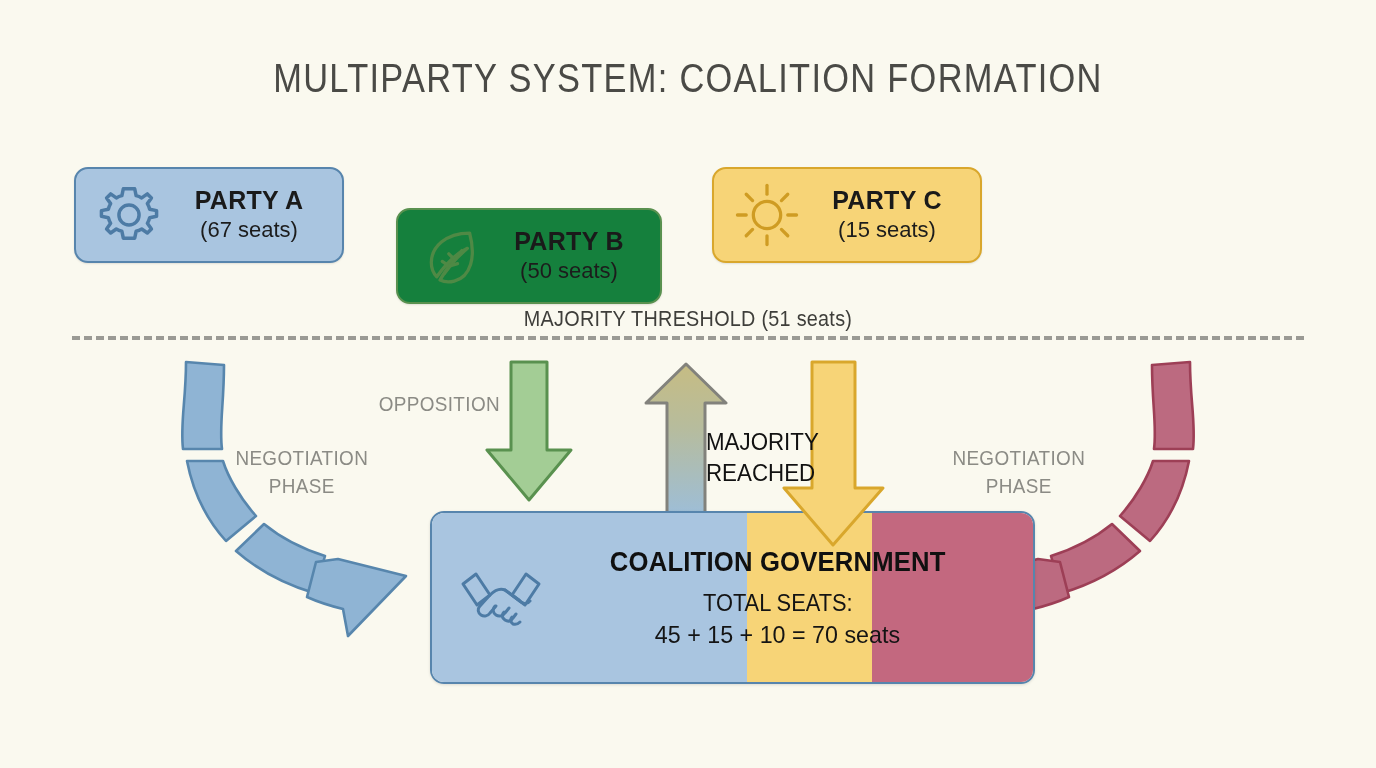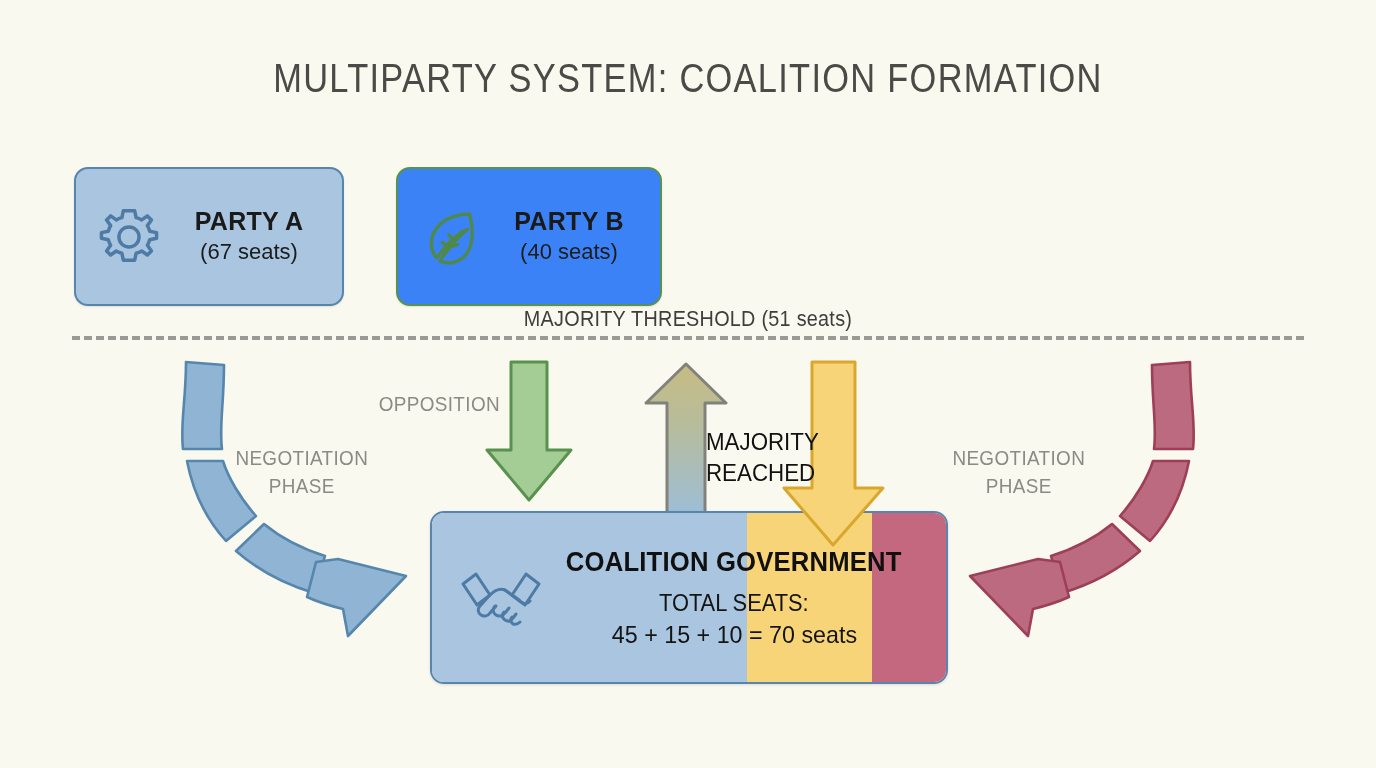--- a/index.html
+++ b/index.html
@@ -29,21 +29,21 @@
     color: #4a4a46;
     font-weight: 400;
     transform: scaleX(0.86);
     transform-origin: center top;
     white-space: nowrap;
   }
   
   .party-box {
     position: absolute;
     top: 167px;
-    height: 139px;
+    height: 96px;
     border-radius: 14px;
     border-style: solid;
     border-width: 2.5px;
     box-sizing: border-box;
     display: flex;
     flex-direction: row;
     align-items: center;
     box-shadow: 0 1px 2px rgba(0,0,0,0.10);
   }
   .party-icon {
@@ -70,21 +70,21 @@
     letter-spacing: 0.3px;
     line-height: 1.1;
   }
   .party-seats {
     font-size: 22px;
     color: #1c1c1c;
     line-height: 1.25;
     margin-top: 2px;
   }
   #party-a { left: 74px;   width: 270px; background: #a9c5e0; border-color: #5785ad; }
-  #party-b { left: 396px;  width: 266px; background: #3b82f6; border-color: #59914f; }
+  #party-b { left: 396px;  width: 266px; background: #15803d; border-color: #59914f; margin-top: 41px; }
   #party-c { left: 712px;  width: 270px; background: #f7d477; border-color: #d9a72c; }
   #party-d { left: 1034px; width: 268px; background: #c8788c; border-color: #9d3f56; }
 
   
   #threshold-label {
     position: absolute;
     left: 0;
     top: 306px;
     width: 1376px;
     text-align: center;
@@ -104,21 +104,21 @@
     height: 0;
     border-top: 4px dashed #9a9a94;
     z-index: 2;
   }
 
   
   #coalition-box {
     position: absolute;
     left: 430px;
     top: 511px;
-    width: 518px;
+    width: 605px;
     height: 173px;
     border-radius: 14px;
     border: 2.5px solid #5785ad;
     box-sizing: border-box;
     overflow: hidden;
     z-index: 5;
     box-shadow: 0 1px 3px rgba(0,0,0,0.12);
   }
   .seg {
     position: absolute;
@@ -251,24 +251,43 @@
       <svg width="70" height="70" viewBox="0 0 64 64" fill="none" stroke="#4f8945" stroke-width="3" stroke-linejoin="round" stroke-linecap="round">
         <path d="M49 11 C27 11 14 24 14 38 c0 6 2 10 5 13 C26 41 36 30 47 25 C38 33 28 42 22 54 c4 2 9 2 13 1 C50 51 55 33 49 11 z"></path>
         <path d="M26 48 L42 27"></path>
         <path d="M30 41 L24 37"></path>
         <path d="M35 35 L30 30"></path>
         <path d="M31 41 L38 39"></path>
       </svg>
     </div>
     <div class="party-text">
       <div class="party-name">PARTY B</div>
-      <div class="party-seats">(40 seats)</div>
-    </div>
-  </div>
-
+      <div class="party-seats">(50 seats)</div>
+    </div>
+  </div>
+
+  <div class="party-box" id="party-c">
+    <div class="party-icon">
+      <svg width="70" height="70" viewBox="0 0 64 64" fill="none" stroke="#cf9c23" stroke-width="3" stroke-linecap="round">
+        <circle cx="32" cy="32" r="12.5"></circle>
+        <path d="M32 5 v8"></path>
+          <path d="M32 51 v8"></path>
+        <path d="M5 32 h8"></path>
+          <path d="M51 32 h8"></path>
+        <path d="M13 13 l5.8 5.8"></path>
+          <path d="M45.2 45.2 l5.8 5.8"></path>
+        <path d="M51 13 l-5.8 5.8"></path>
+          <path d="M18.8 45.2 l-5.8 5.8"></path>
+      </svg>
+    </div>
+    <div class="party-text">
+      <div class="party-name">PARTY C</div>
+      <div class="party-seats">(15 seats)</div>
+    </div>
+  </div>
 
 
   <div id="threshold-line"></div>
   <div id="threshold-label">MAJORITY THRESHOLD (51 seats)</div>
 
   <svg id="arrows" viewBox="0 0 1376 768">
     <defs>
       <linearGradient id="upGrad" x1="0" y1="0" x2="0" y2="1">
         <stop offset="0%" stop-color="#c6bc83"></stop>
         <stop offset="40%" stop-color="#b7bc9c"></stop>

